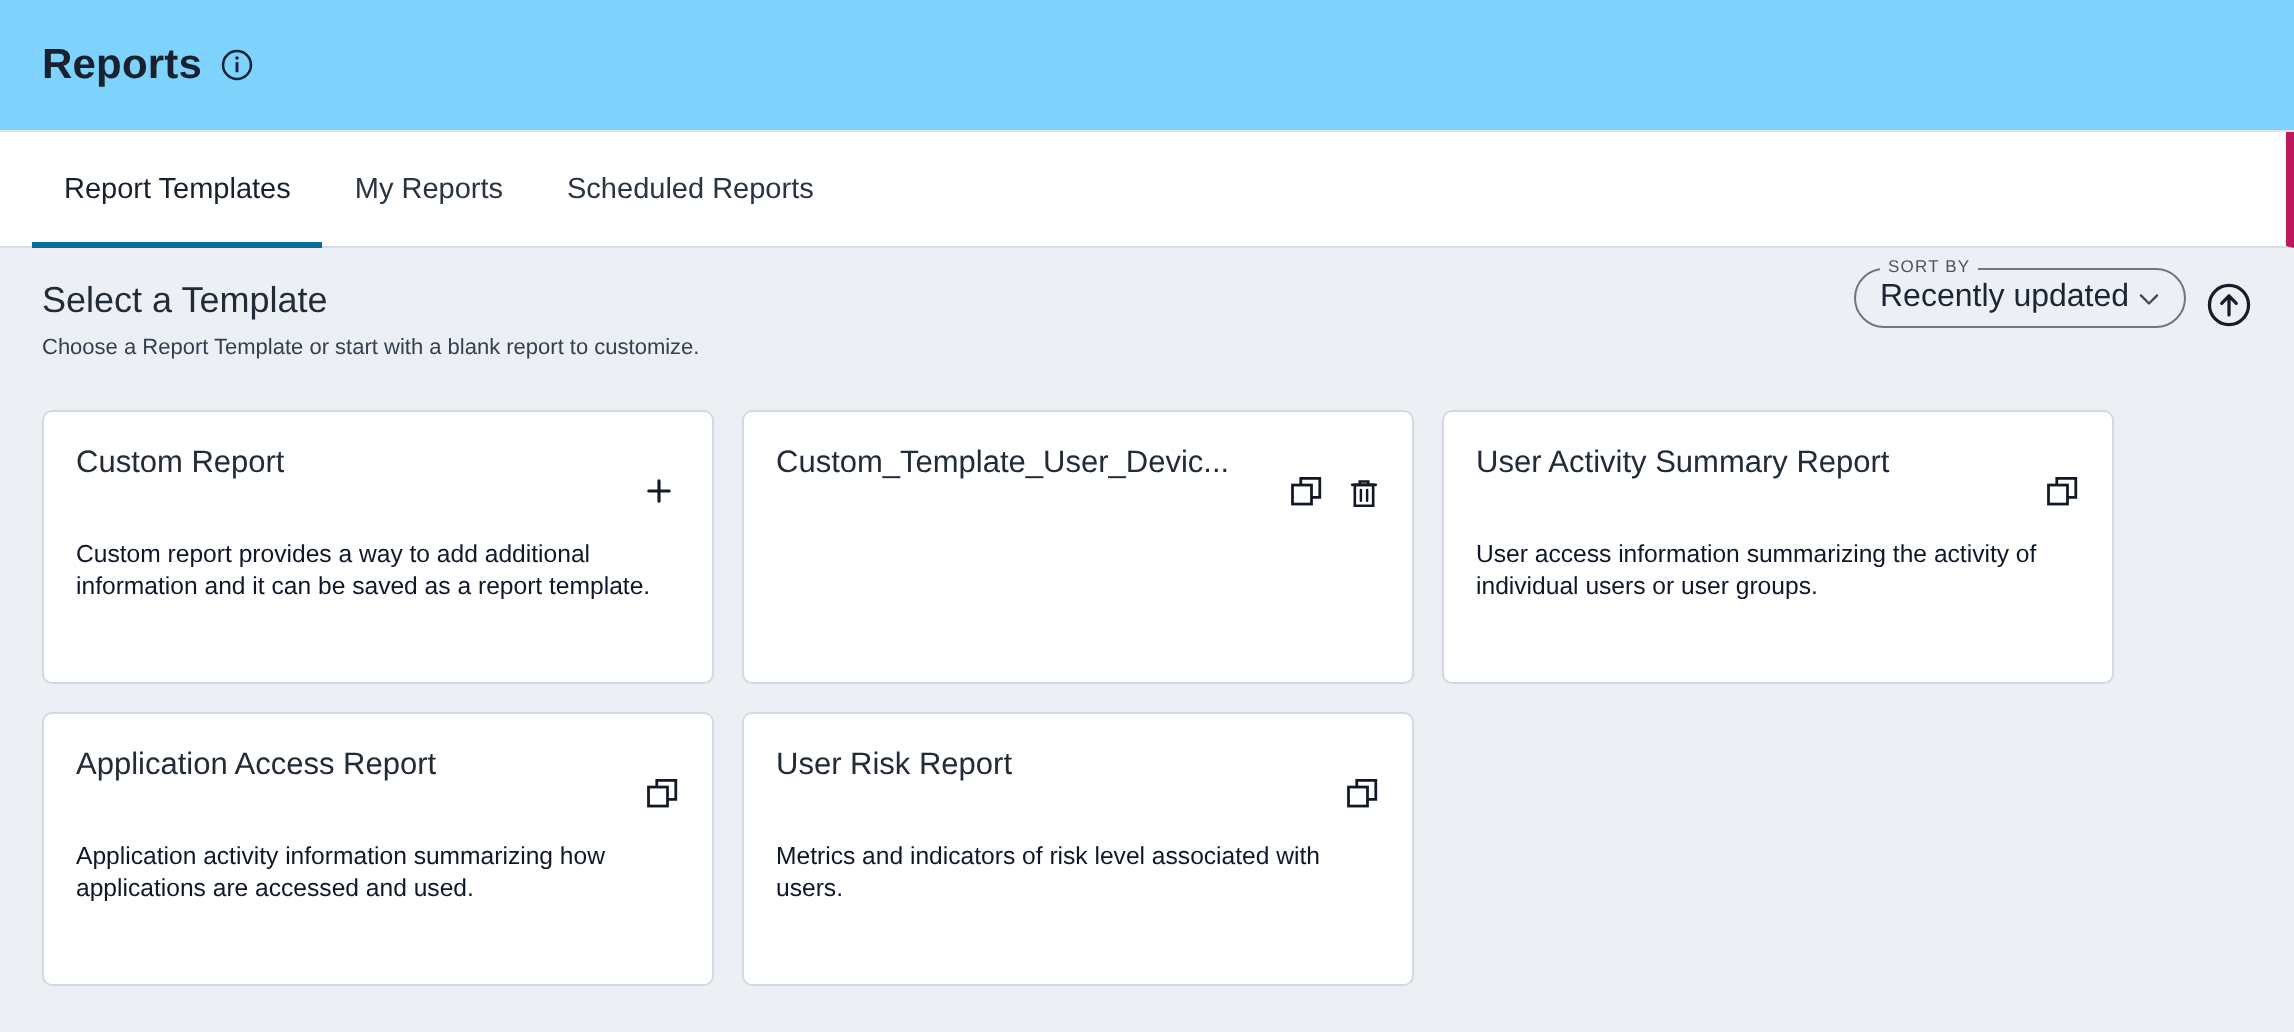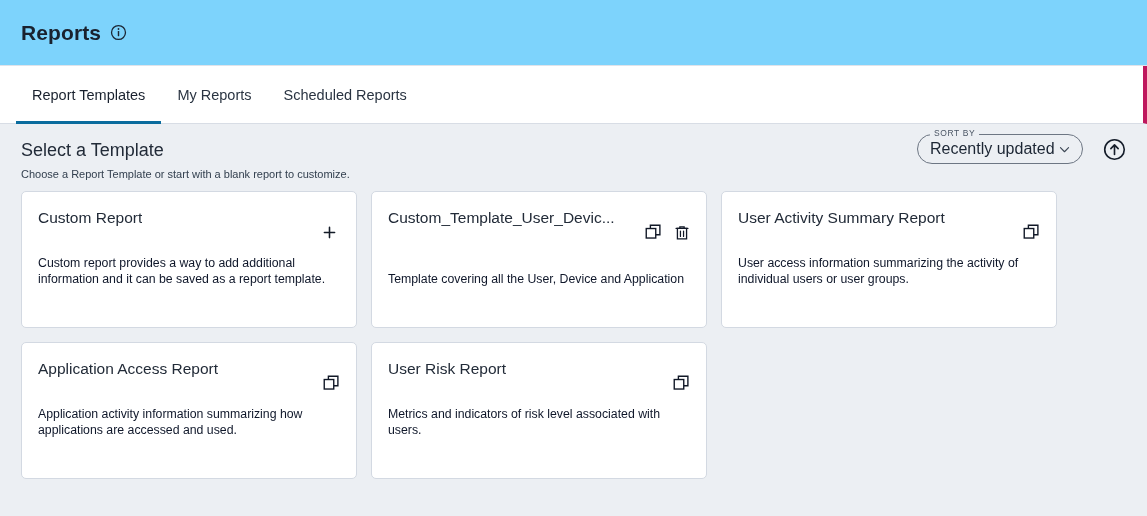--- a/index.html
+++ b/index.html
@@ -99,22 +99,22 @@
     margin: 0 0 7px 0;
   }
   .section-sub {
     font-size: 11px;
     color: #33404f;
     margin: 0;
   }
 
   .sort-wrap {
     display: flex;
-    align-items: center;
-    gap: 20px;
+    align-items: flex-end;
+    gap: 10px;
     margin-top: -6px;
   }
   .select-field {
     position: relative;
     width: 166px;
     height: 30px;
     border: 1px solid #6d7683;
     border-radius: 16px;
     box-sizing: border-box;
     display: flex;
@@ -152,21 +152,21 @@
     align-items: center;
     justify-content: center;
     cursor: pointer;
   }
 
   
   .cards {
     display: flex;
     flex-wrap: wrap;
     gap: 14px;
-    margin-top: 11px;
+    margin-top: 25px;
   }
   .card {
     width: 336px;
     height: 137px;
     background: #ffffff;
     border: 1px solid #d3d9e2;
     border-radius: 5px;
     box-sizing: border-box;
     padding: 17px 15px 14px 16px;
     position: relative;
@@ -303,21 +303,20 @@
             <span class="icon-btn">
               <svg width="18" height="18" viewBox="0 0 22 22">
                 <path d="M3.8 5.4 H18.2" stroke="#111827" stroke-width="1.6" stroke-linecap="round"></path>
                 <path d="M8.4 5.2 V3.4 H13.6 V5.2" fill="none" stroke="#111827" stroke-width="1.6"></path>
                 <path d="M5.4 5.4 H16.6 V18.2 H5.4 Z" fill="none" stroke="#111827" stroke-width="1.6"></path>
                 <path d="M9.1 8.6 V15.2 M12.9 8.6 V15.2" stroke="#111827" stroke-width="1.5" stroke-linecap="round"></path>
               </svg>
             </span>
           </div>
         </div>
-        <div class="card-desc">Template covering all the User, Device and Application</div>
       </div>
 
       <div class="card">
         <div class="card-top">
           <div class="card-title">User Activity Summary Report</div>
           <div class="card-actions">
             <span class="icon-btn">
               <svg width="19" height="19" viewBox="0 0 22 22">
                 <rect x="2.6" y="6.4" width="11" height="11" fill="none" stroke="#111827" stroke-width="1.6"></rect>
                 <path d="M7.4 6.4 V2.6 H18.4 V13.6 H13.6" fill="none" stroke="#111827" stroke-width="1.6"></path>

